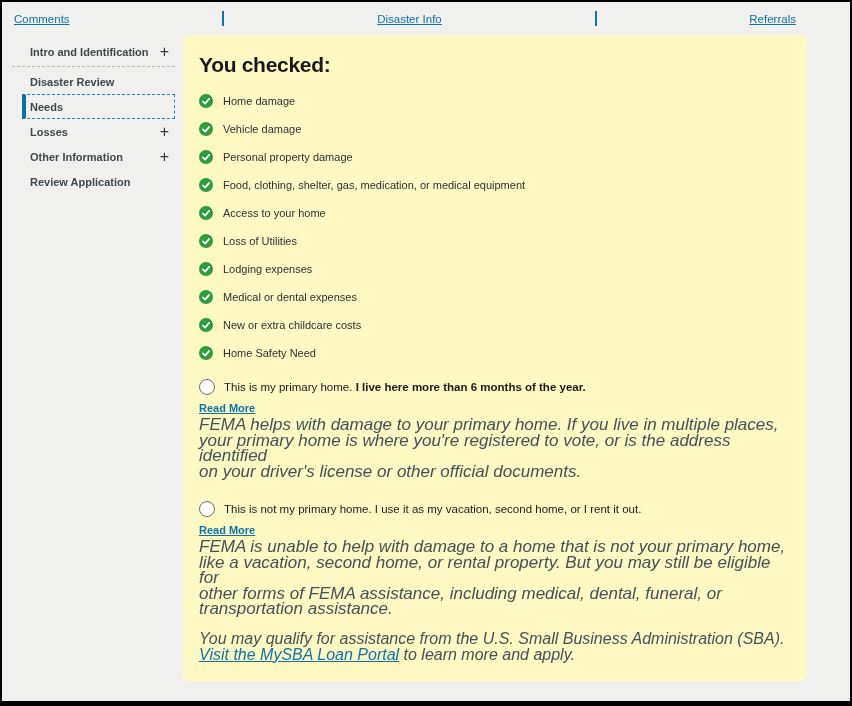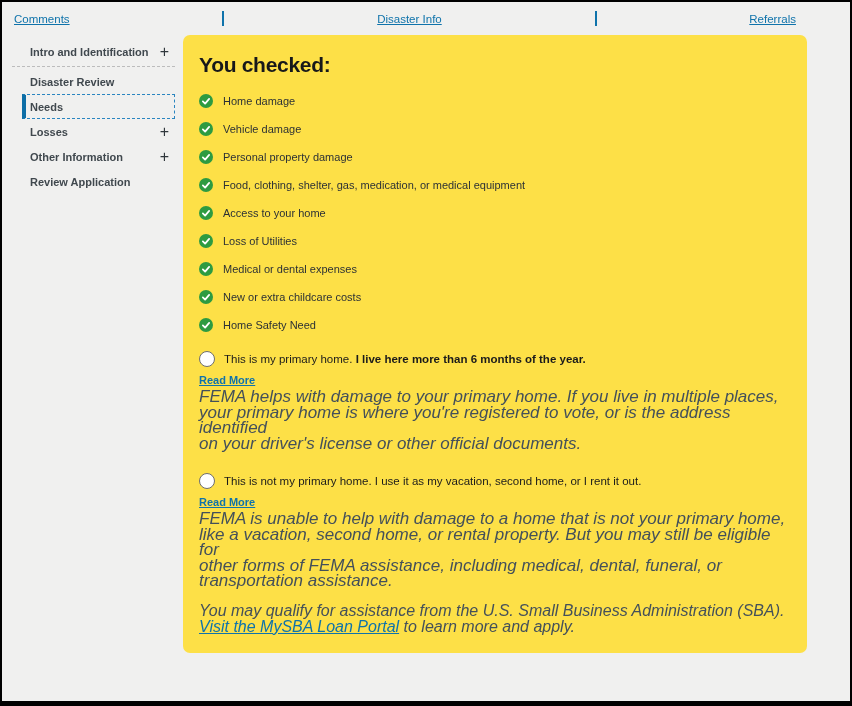--- a/index.html
+++ b/index.html
@@ -64,21 +64,21 @@
     border-left: 4px solid #0d6ea6;
     padding-left: 4px;
   }
   .side-divider {
     border-top: 1px dashed #bcbcbc;
     margin: 2px 0 2px -10px;
   }
   
   .main-col { width: 624px; }
   .card {
-    background: #fde047;
+    background: #fef9c3;
     border-radius: 7px;
     padding: 14px 16px 18px 16px;
     min-height: 612px;
   }
   .page-title {
     font-size: 21px;
     font-weight: 700;
     letter-spacing: -0.3px;
     color: #17181a;
     margin: 4px 0 10px 0;
@@ -232,20 +232,27 @@
                 <path d="M4.4 8.4 L7 11 L11.6 5.6" stroke="#ffffff" stroke-width="2" fill="none" stroke-linecap="round" stroke-linejoin="round"></path>
               </svg>
             <span>Access to your home</span>
           </li>
           <li>
             <svg class="check-icon" viewBox="0 0 16 16">
                 <circle cx="8" cy="8" r="8" fill="#2d9b41"></circle>
                 <path d="M4.4 8.4 L7 11 L11.6 5.6" stroke="#ffffff" stroke-width="2" fill="none" stroke-linecap="round" stroke-linejoin="round"></path>
               </svg>
             <span>Loss of Utilities</span>
+          </li>
+          <li>
+            <svg class="check-icon" viewBox="0 0 16 16">
+                <circle cx="8" cy="8" r="8" fill="#2d9b41"></circle>
+                <path d="M4.4 8.4 L7 11 L11.6 5.6" stroke="#ffffff" stroke-width="2" fill="none" stroke-linecap="round" stroke-linejoin="round"></path>
+              </svg>
+            <span>Lodging expenses</span>
           </li>
           <li>
             <svg class="check-icon" viewBox="0 0 16 16">
                 <circle cx="8" cy="8" r="8" fill="#2d9b41"></circle>
                 <path d="M4.4 8.4 L7 11 L11.6 5.6" stroke="#ffffff" stroke-width="2" fill="none" stroke-linecap="round" stroke-linejoin="round"></path>
               </svg>
             <span>Medical or dental expenses</span>
           </li>
           <li>
             <svg class="check-icon" viewBox="0 0 16 16">

